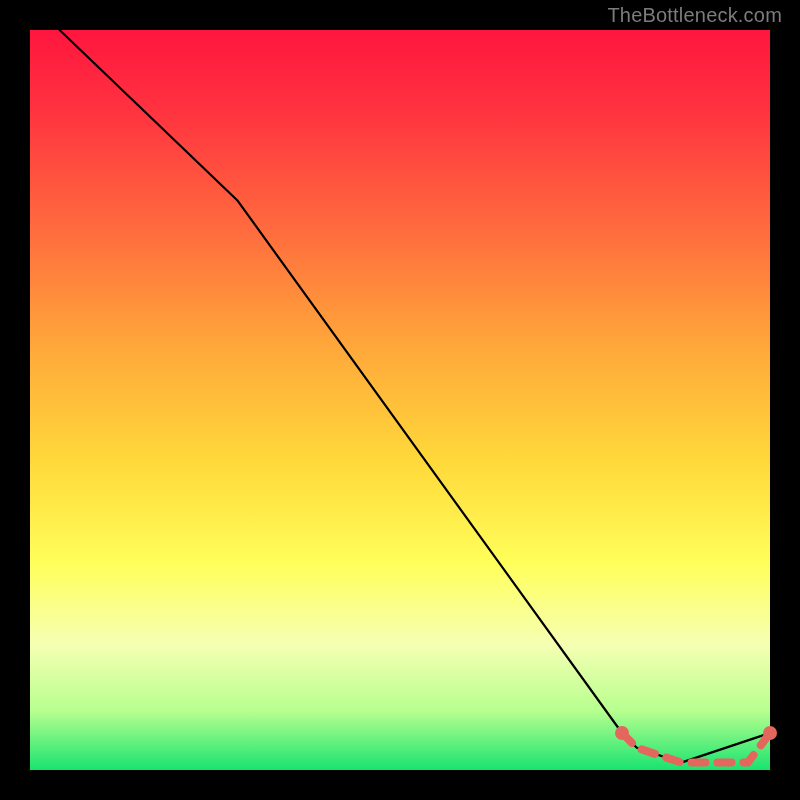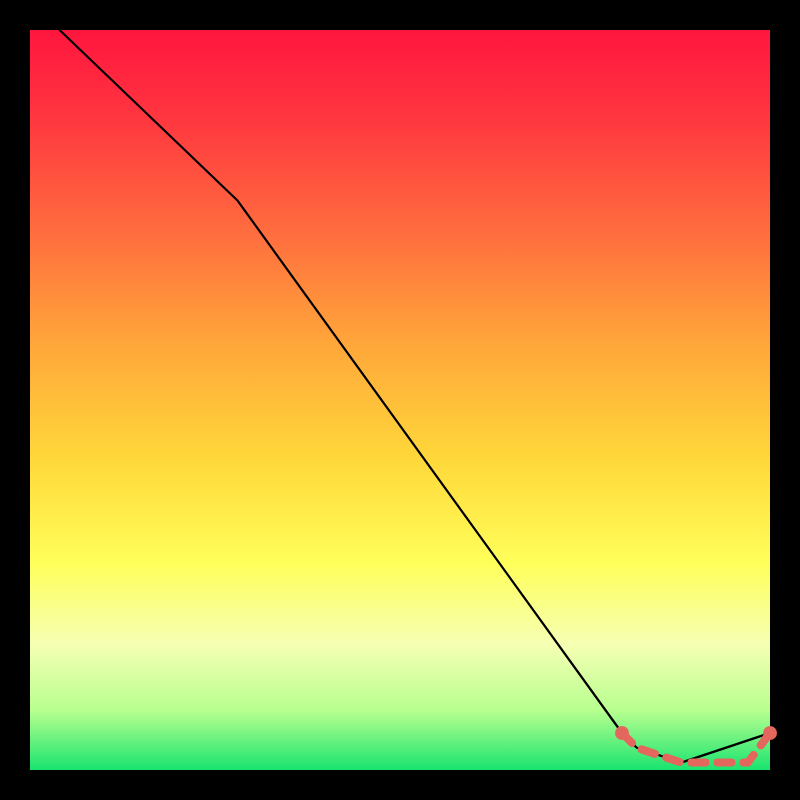--- a/index.html
+++ b/index.html
@@ -75,20 +75,21 @@
   }
   .dot {
     fill: #e4675d;
   }
 </style>
 </head>
 <body>
 
 <div class="stage">
 
+  <div class="watermark">TheBottleneck.com</div>
 
   <div class="plot">
     <div class="gradient-bg"></div>
 
     <svg class="overlay" viewBox="0 0 740 740" preserveAspectRatio="none">
 
       <path id="main-path" class="line-main" d="M29.6 0.0 L207.2 170.2 L592.0 703.0 L606.8 717.8 L651.2 732.6 L740.0 703.0"></path>
 
       <path id="tail-path" class="dash-red" d="M592.0 703.0 L606.8 717.8 L629.0 725.2 L651.2 732.6 L673.4 732.6 L695.6 732.6 L717.8 732.6 L740.0 703.0"></path>
 

